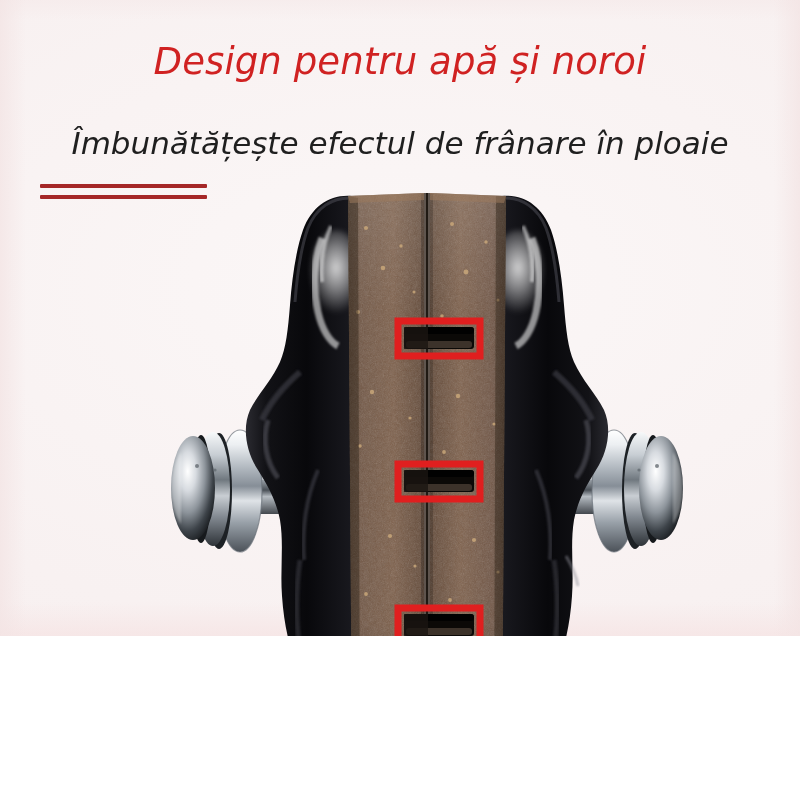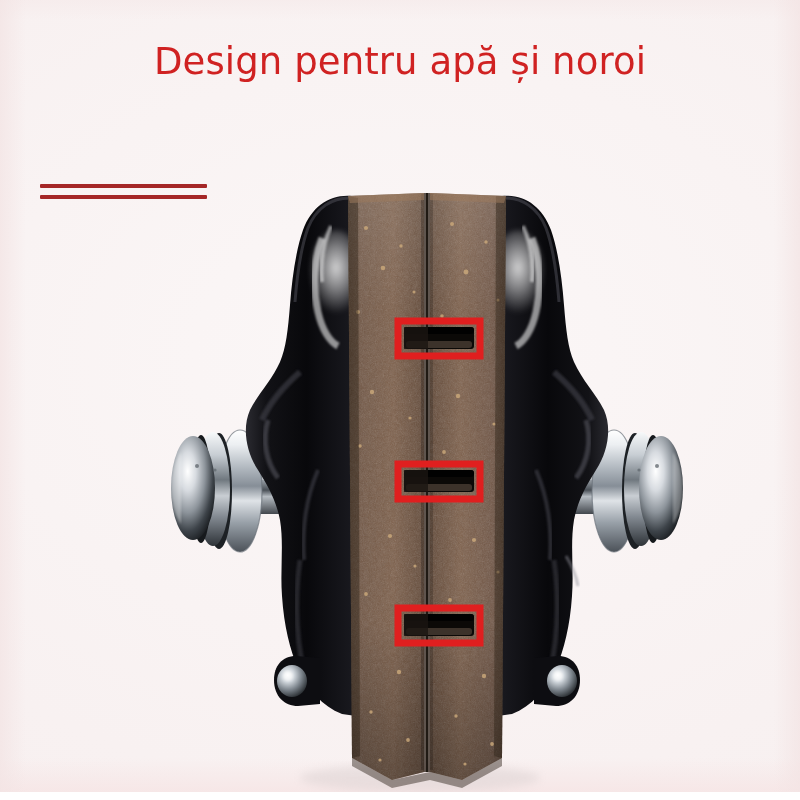--- a/index.html
+++ b/index.html
@@ -8,24 +8,25 @@
     padding: 0;
     background: #ffffff;
   }
   body {
     font-family: "DejaVu Sans", "Liberation Sans", sans-serif;
   }
 
   .page {
     position: relative;
     width: 800px;
-    height: 792px;
+    height: 636px;
     overflow: hidden;
     background:
       radial-gradient(ellipse 140% 100% at 50% 45%, #fbf7f7 0%, #f8f1f1 55%, #f6eeee 100%);
+    font-style: italic;
   }
   
   .page::after {
     content: "";
     position: absolute;
     inset: 0;
     pointer-events: none;
     background:
       linear-gradient(to right, rgba(243,228,228,.75) 0px, rgba(248,240,240,0) 26px),
       linear-gradient(to left,  rgba(243,228,228,.75) 0px, rgba(248,240,240,0) 26px),
@@ -406,19 +407,20 @@
           <rect x="398" y="608" width="82" height="35" fill="none" stroke="#e01f1f" stroke-width="7"></rect>
         </g>
       </g>
 
       <path d="M352 758 L392 780 L430 772 L462 780 L502 758 L502 766 L462 788 L430 780 L392 788 L352 766 Z" fill="#2a1f16" opacity=".45"></path>
     </svg>
   </div>
 
   <div class="title" style="color: rgb(208, 34, 34);">Design pentru apă și noroi</div>
 
+  <div class="subtitle" style="color: rgb(31, 31, 31);">Îmbunătățește efectul de frânare în ploaie</div>
 
   <div class="rule-group">
     <div class="rule-line" style="background: rgb(165, 39, 39);"></div>
     <div class="rule-line" style="background: rgb(165, 39, 39);"></div>
   </div>
 
 </div>
 
 </body></html>

